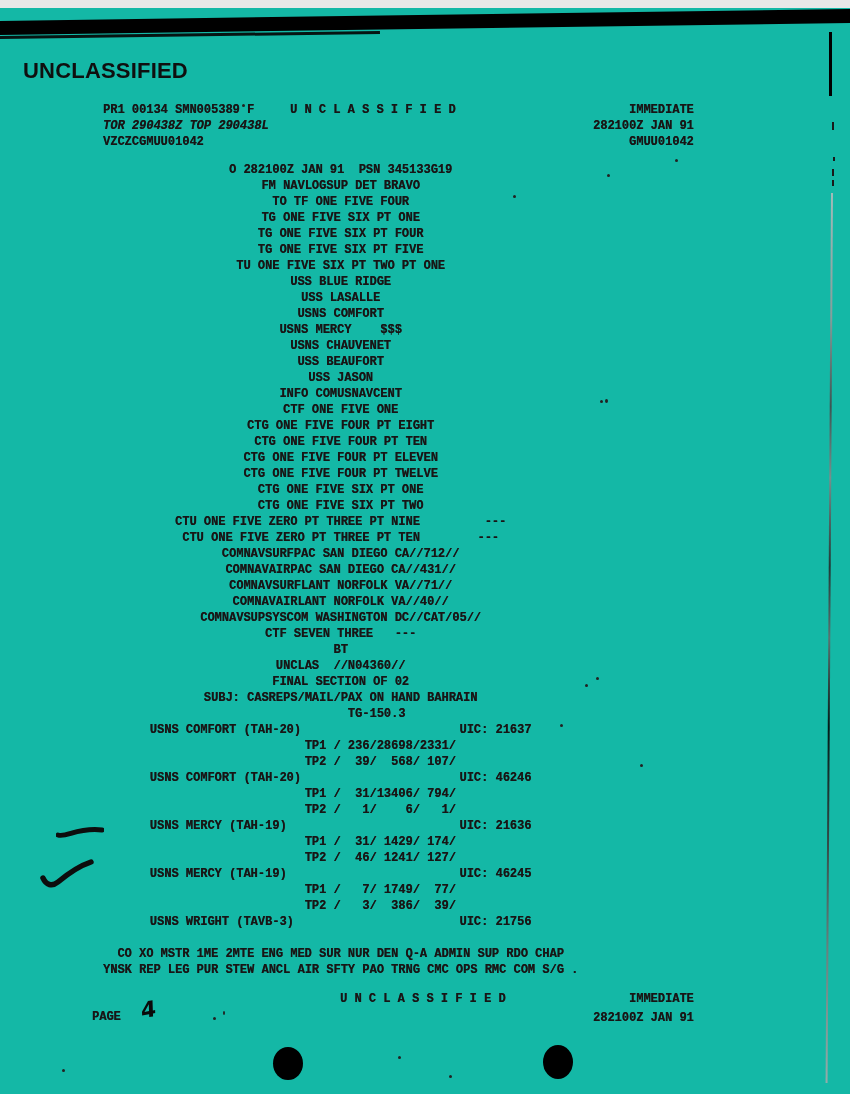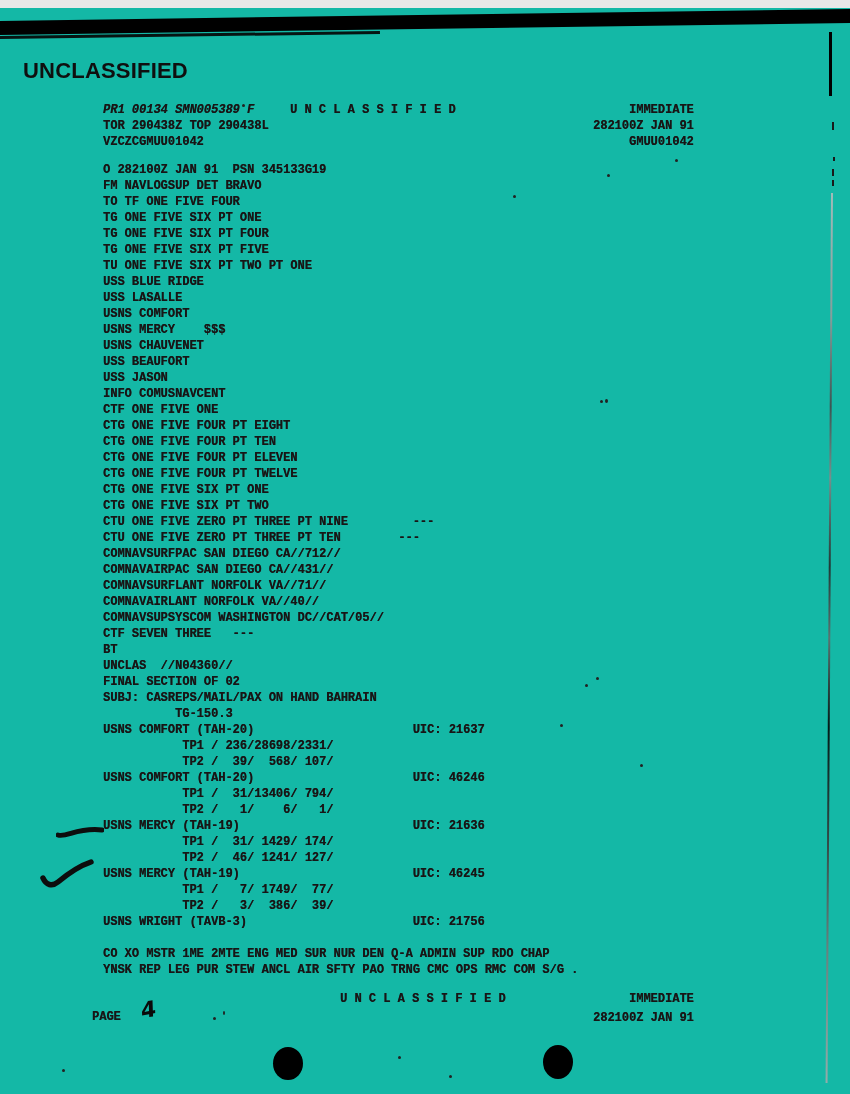--- a/index.html
+++ b/index.html
@@ -21,21 +21,21 @@
   .speck{position:absolute;background:#222;border-radius:50%;}
   .hole{position:absolute;background:#000;border-radius:50%;}
   
   .banner{position:absolute;left:23px;top:51px;color:#0f0f0f;
         font:700 22px/1.1 "Liberation Sans",sans-serif;letter-spacing:.2px;}
   .mono{position:absolute;color:#161616;white-space:pre;
         font:700 12px/15px "Liberation Mono",monospace;
         text-shadow:0.25px 0 0 #2a2a2a;}
   pre.bodytext{position:absolute;left:103px;top:154px;margin:0;color:#161616;white-space:pre;
         font:700 12px/16px "Liberation Mono",monospace;
-        text-shadow:0.25px 0 0 #2a2a2a;}
+        text-shadow:0.25px 0 0 #2a2a2a;text-align:center;}
   .scrawl{position:absolute;left:141px;top:991px;color:#0a0a0a;
         font:700 22px/1 "DejaVu Sans",sans-serif;
         transform:rotate(-10deg) skewX(-8deg);}
   .mark{position:absolute;}
 </style>
 </head>
 <body>
 
 <div class="page">
 
@@ -44,24 +44,24 @@
 
   <div class="edge-bar"></div>
   <div class="tick" style="left:832px;top:114px;width:2px;height:8px;"></div>
   <div class="tick" style="left:833px;top:149px;width:2px;height:4px;"></div>
   <div class="tick" style="left:832px;top:161px;width:2px;height:7px;"></div>
   <div class="tick" style="left:832px;top:172px;width:2px;height:6px;"></div>
   <div class="edge-line"></div>
 
   <div class="banner">UNCLASSIFIED</div>
 
-  <span class="mono" style="left:103px;top:95px;font-style:italic;">PR1 00134 SMN005389 F</span>
+  <span class="mono" style="left:103px;top:95px;">PR1 00134 SMN005389 F</span>
   <span class="mono" style="left:290px;top:95px;">U N C L A S S I F I E D</span>
   <span class="mono" style="left:629px;top:95px;">IMMEDIATE</span>
-  <span class="mono" style="left:103px;top:111px;">TOR 290438Z TOP 290438L</span>
+  <span class="mono" style="left:103px;top:111px;font-style:italic;">TOR 290438Z TOP 290438L</span>
   <span class="mono" style="left:593px;top:111px;">282100Z JAN 91</span>
   <span class="mono" style="left:103px;top:127px;">VZCZCGMUU01042</span>
   <span class="mono" style="left:629px;top:127px;text-align:right;">GMUU01042</span>
 
   <pre class="bodytext">O 282100Z JAN 91  PSN 345133G19
 FM NAVLOGSUP DET BRAVO
 TO TF ONE FIVE FOUR
 TG ONE FIVE SIX PT ONE
 TG ONE FIVE SIX PT FOUR
 TG ONE FIVE SIX PT FIVE

